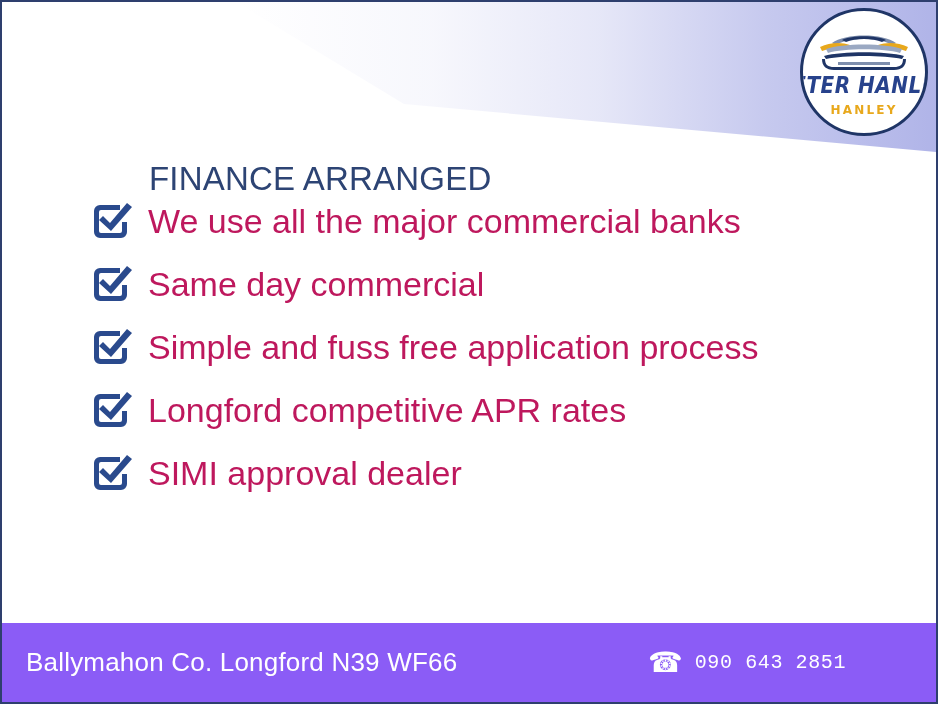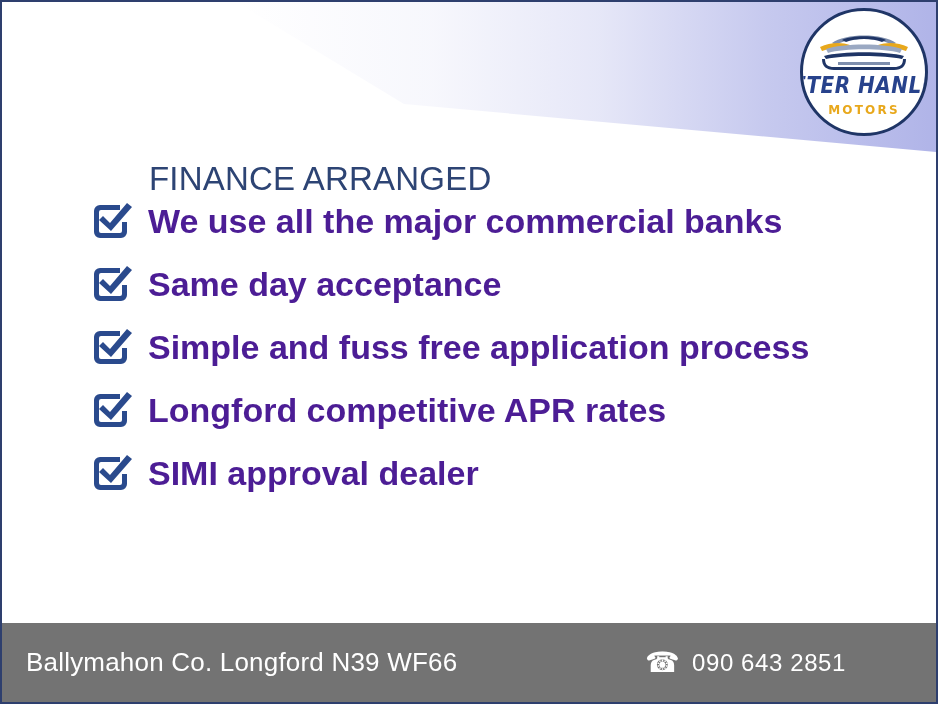--- a/index.html
+++ b/index.html
@@ -112,34 +112,34 @@
   .check-icon {
     width: 48px;
     height: 48px;
     flex: 0 0 48px;
     display: block;
     overflow: visible;
   }
   .benefit-text {
     margin-left: 14px;
     font-size: 34px;
-    font-weight: bold;
-    color: #4c1d95;
+    font-weight: normal;
+    color: #be185d;
     white-space: nowrap;
     line-height: 1;
   }
 
   
   .footer-bar {
     position: absolute;
     left: 0;
     right: 0;
     bottom: 0;
     height: 79px;
-    background: #737373;
+    background: #8b5cf6;
     display: flex;
     align-items: center;
     color: #ffffff;
   }
   .footer-address {
     margin-left: 24px;
     font-size: 26px;
     letter-spacing: 0.2px;
     white-space: nowrap;
   }
@@ -149,23 +149,24 @@
     display: flex;
     align-items: center;
   }
   .phone-icon {
     font-size: 28px;
     line-height: 1;
     margin-right: 12px;
     color: #ffffff;
   }
   .footer-phone {
-    font-size: 24px;
+    font-size: 20px;
     letter-spacing: 0.6px;
     white-space: nowrap;
+    font-family: Liberation Mono, monospace;
   }
 </style>
 </head>
 <body>
 
 <div id="poster">
 
   <div class="corner-wedge"></div>
 
   <div class="logo-badge">
@@ -173,42 +174,42 @@
       <path d="M20 18 C33 8, 71 8, 84 18 L80 20 C68 12, 36 12, 24 20 Z" fill="#7f8fad"></path>
       <path d="M30 15 C40 10, 64 10, 74 15 L70 17 C61 13, 43 13, 34 17 Z" fill="#1f3566"></path>
       <path d="M8 22 C18 17, 30 17, 38 20 L36 24 C28 22, 18 23, 10 26 Z" fill="#e8a81c"></path>
       <path d="M96 22 C86 17, 74 17, 66 20 L68 24 C76 22, 86 23, 94 26 Z" fill="#e8a81c"></path>
       <path d="M14 24 C30 18, 74 18, 90 24 L88 28 C72 23, 32 23, 16 28 Z" fill="#9aa8c2"></path>
       <path d="M12 31 C30 26, 74 26, 92 31 L90 34 C72 30, 32 30, 14 34 Z" fill="#1f3566"></path>
       <path d="M10 34 C10 41, 14 45, 22 45 L82 45 C90 45, 94 41, 94 34 L91 34 C91 40, 88 42, 82 42 L22 42 C16 42, 13 40, 13 34 Z" fill="#1f3566"></path>
       <path d="M26 37 L78 37 L78 40 L26 40 Z" fill="#7f8fad"></path>
     </svg>
     <div class="logo-name">PETER HANLEY</div>
-    <div class="logo-sub">MOTORS</div>
+    <div class="logo-sub">HANLEY</div>
   </div>
 
   <h1 class="headline">FINANCE ARRANGED</h1>
 
   <div class="benefit-list">
 
     <div class="benefit-row">
       <svg class="check-icon" viewBox="0 0 48 48">
         <path d="M8 14 a6 6 0 0 1 6-6 h20 v5 h-19 a2 2 0 0 0 -2 2 v19 a2 2 0 0 0 2 2 h19 a2 2 0 0 0 2-2 v-9 h5 v10 a6 6 0 0 1 -6 6 h-21 a6 6 0 0 1 -6-6 Z" fill="#2a4a8d"></path>
         <path d="M13 23 l4-4 l7 7 l17-20 l5 4 l-21 24 Z" fill="#2a4a8d"></path>
       </svg>
       <span class="benefit-text">We use all the major commercial banks</span>
     </div>
 
 
     <div class="benefit-row">
       <svg class="check-icon" viewBox="0 0 48 48">
         <path d="M8 14 a6 6 0 0 1 6-6 h20 v5 h-19 a2 2 0 0 0 -2 2 v19 a2 2 0 0 0 2 2 h19 a2 2 0 0 0 2-2 v-9 h5 v10 a6 6 0 0 1 -6 6 h-21 a6 6 0 0 1 -6-6 Z" fill="#2a4a8d"></path>
         <path d="M13 23 l4-4 l7 7 l17-20 l5 4 l-21 24 Z" fill="#2a4a8d"></path>
       </svg>
-      <span class="benefit-text">Same day acceptance</span>
+      <span class="benefit-text">Same day commercial</span>
     </div>
 
     <div class="benefit-row">
       <svg class="check-icon" viewBox="0 0 48 48">
         <path d="M8 14 a6 6 0 0 1 6-6 h20 v5 h-19 a2 2 0 0 0 -2 2 v19 a2 2 0 0 0 2 2 h19 a2 2 0 0 0 2-2 v-9 h5 v10 a6 6 0 0 1 -6 6 h-21 a6 6 0 0 1 -6-6 Z" fill="#2a4a8d"></path>
         <path d="M13 23 l4-4 l7 7 l17-20 l5 4 l-21 24 Z" fill="#2a4a8d"></path>
       </svg>
       <span class="benefit-text">Simple and fuss free application process</span>
     </div>
 

